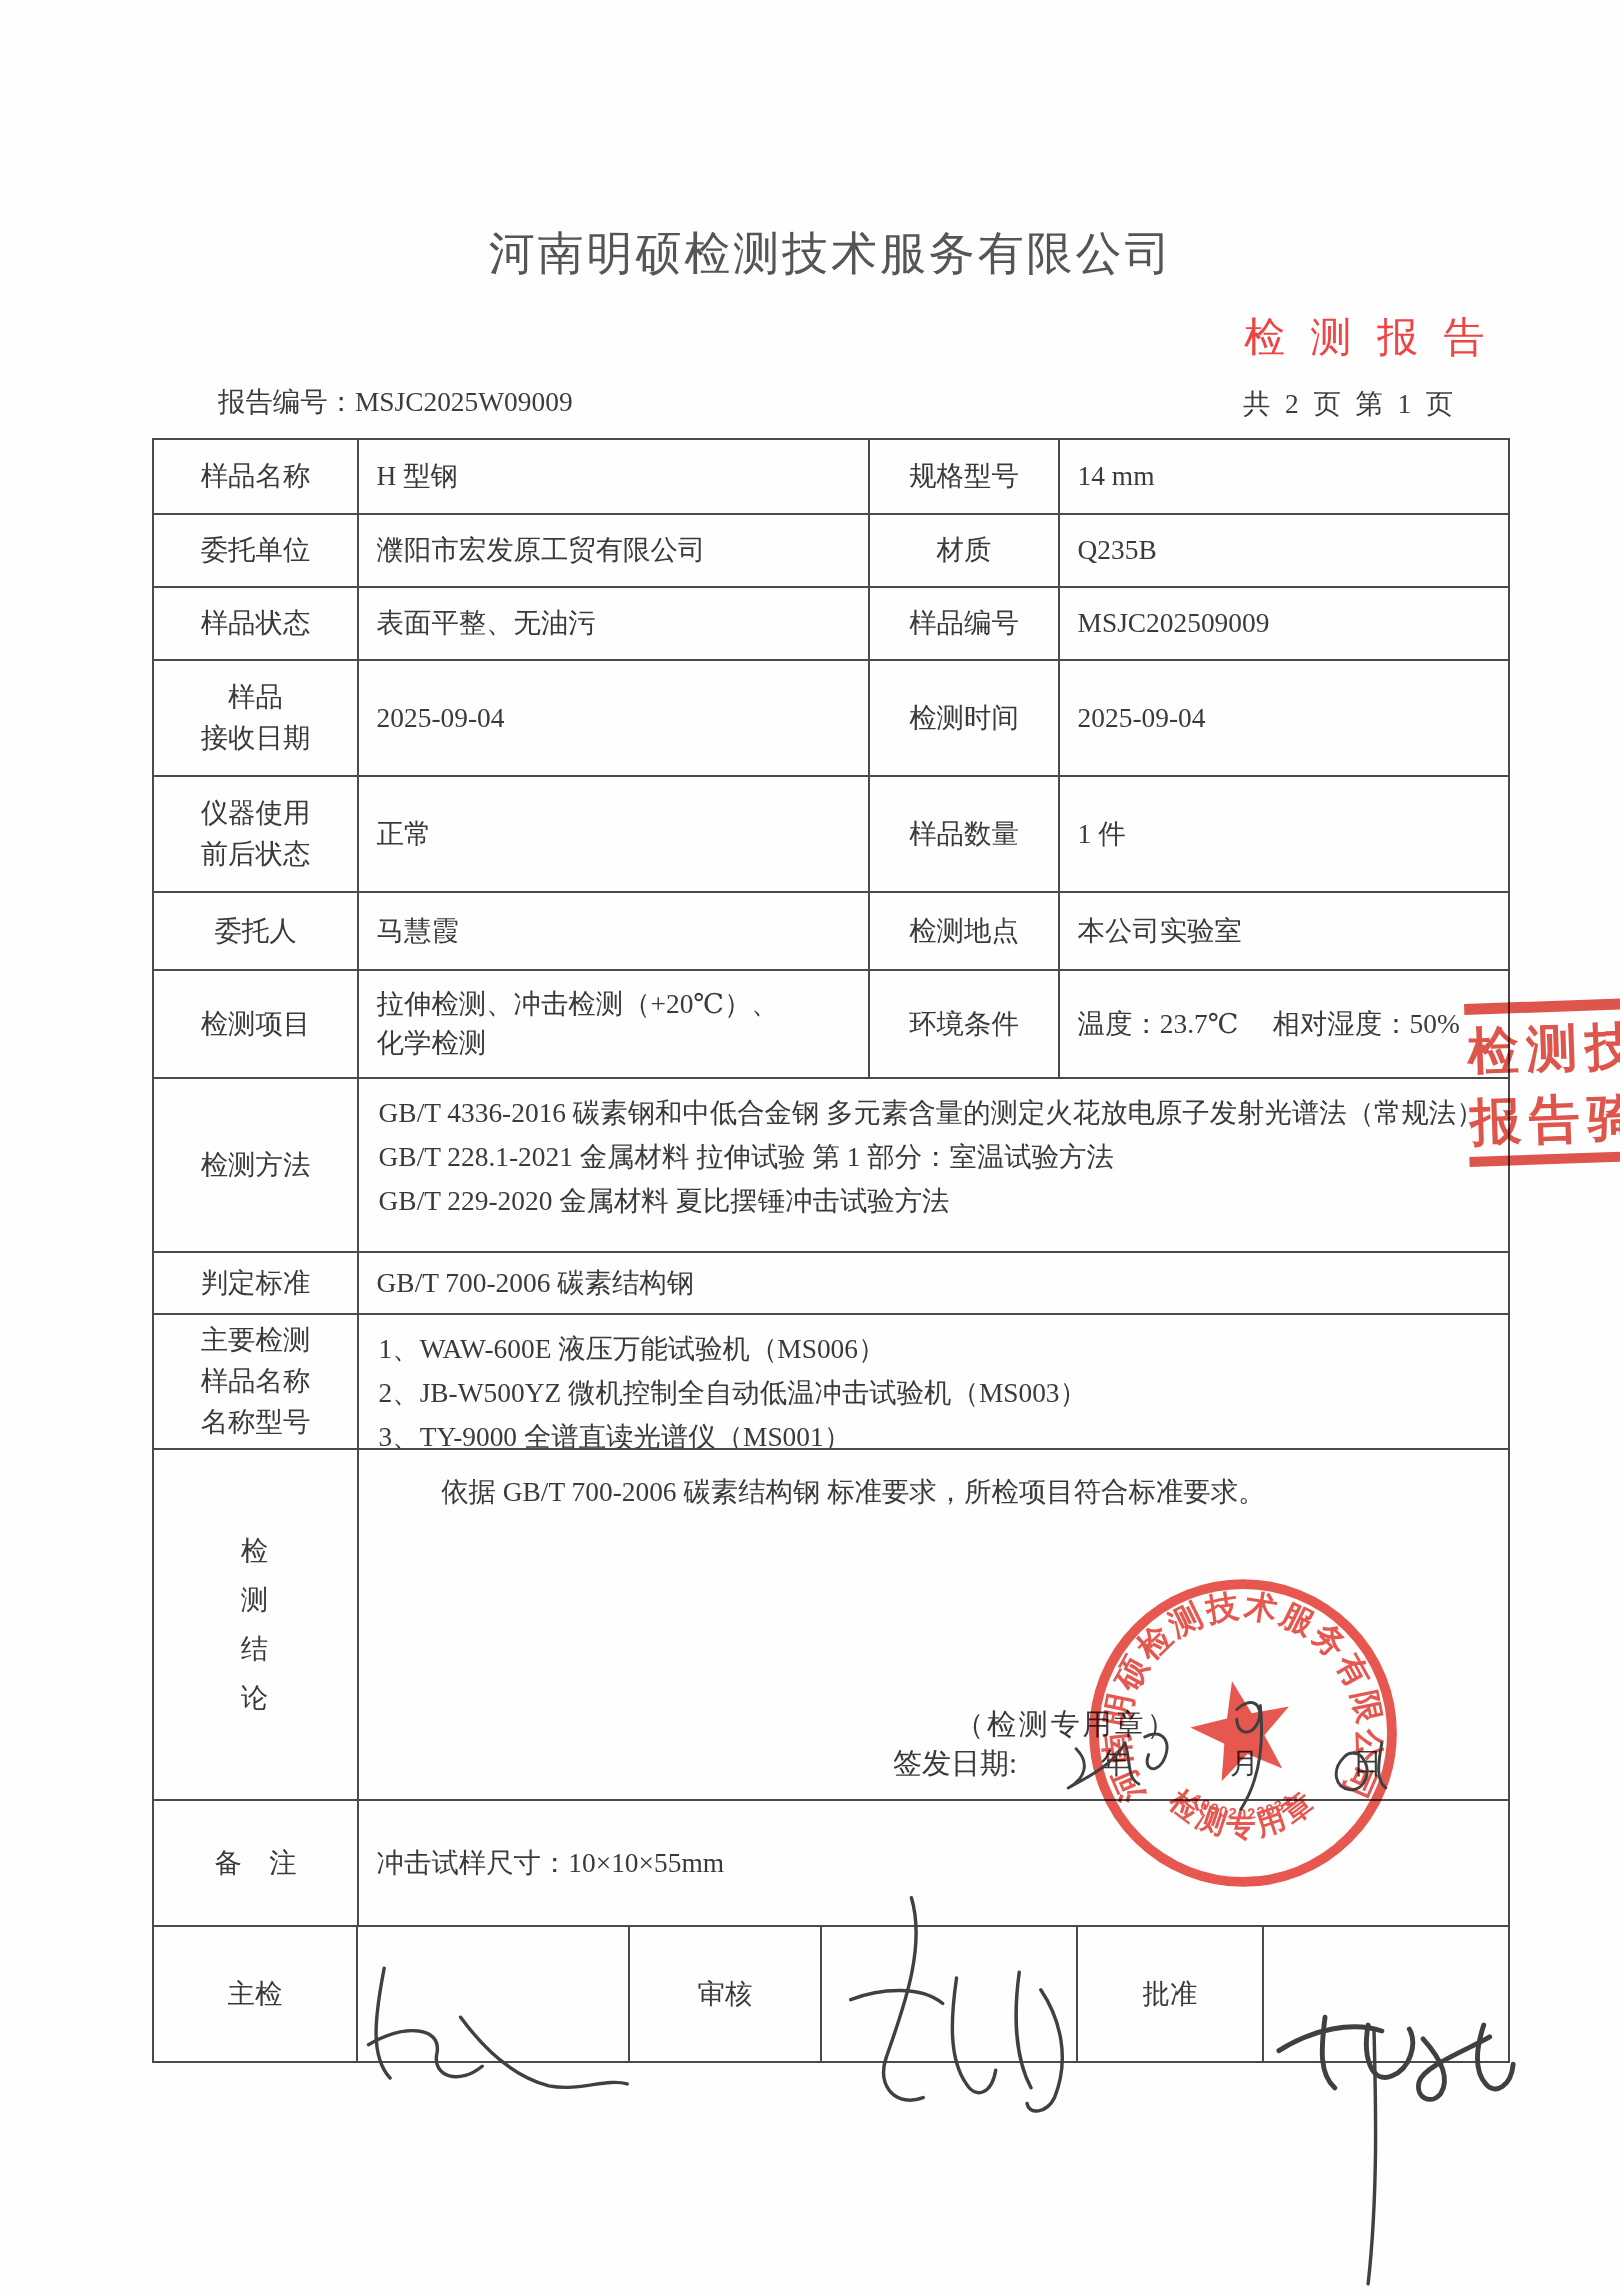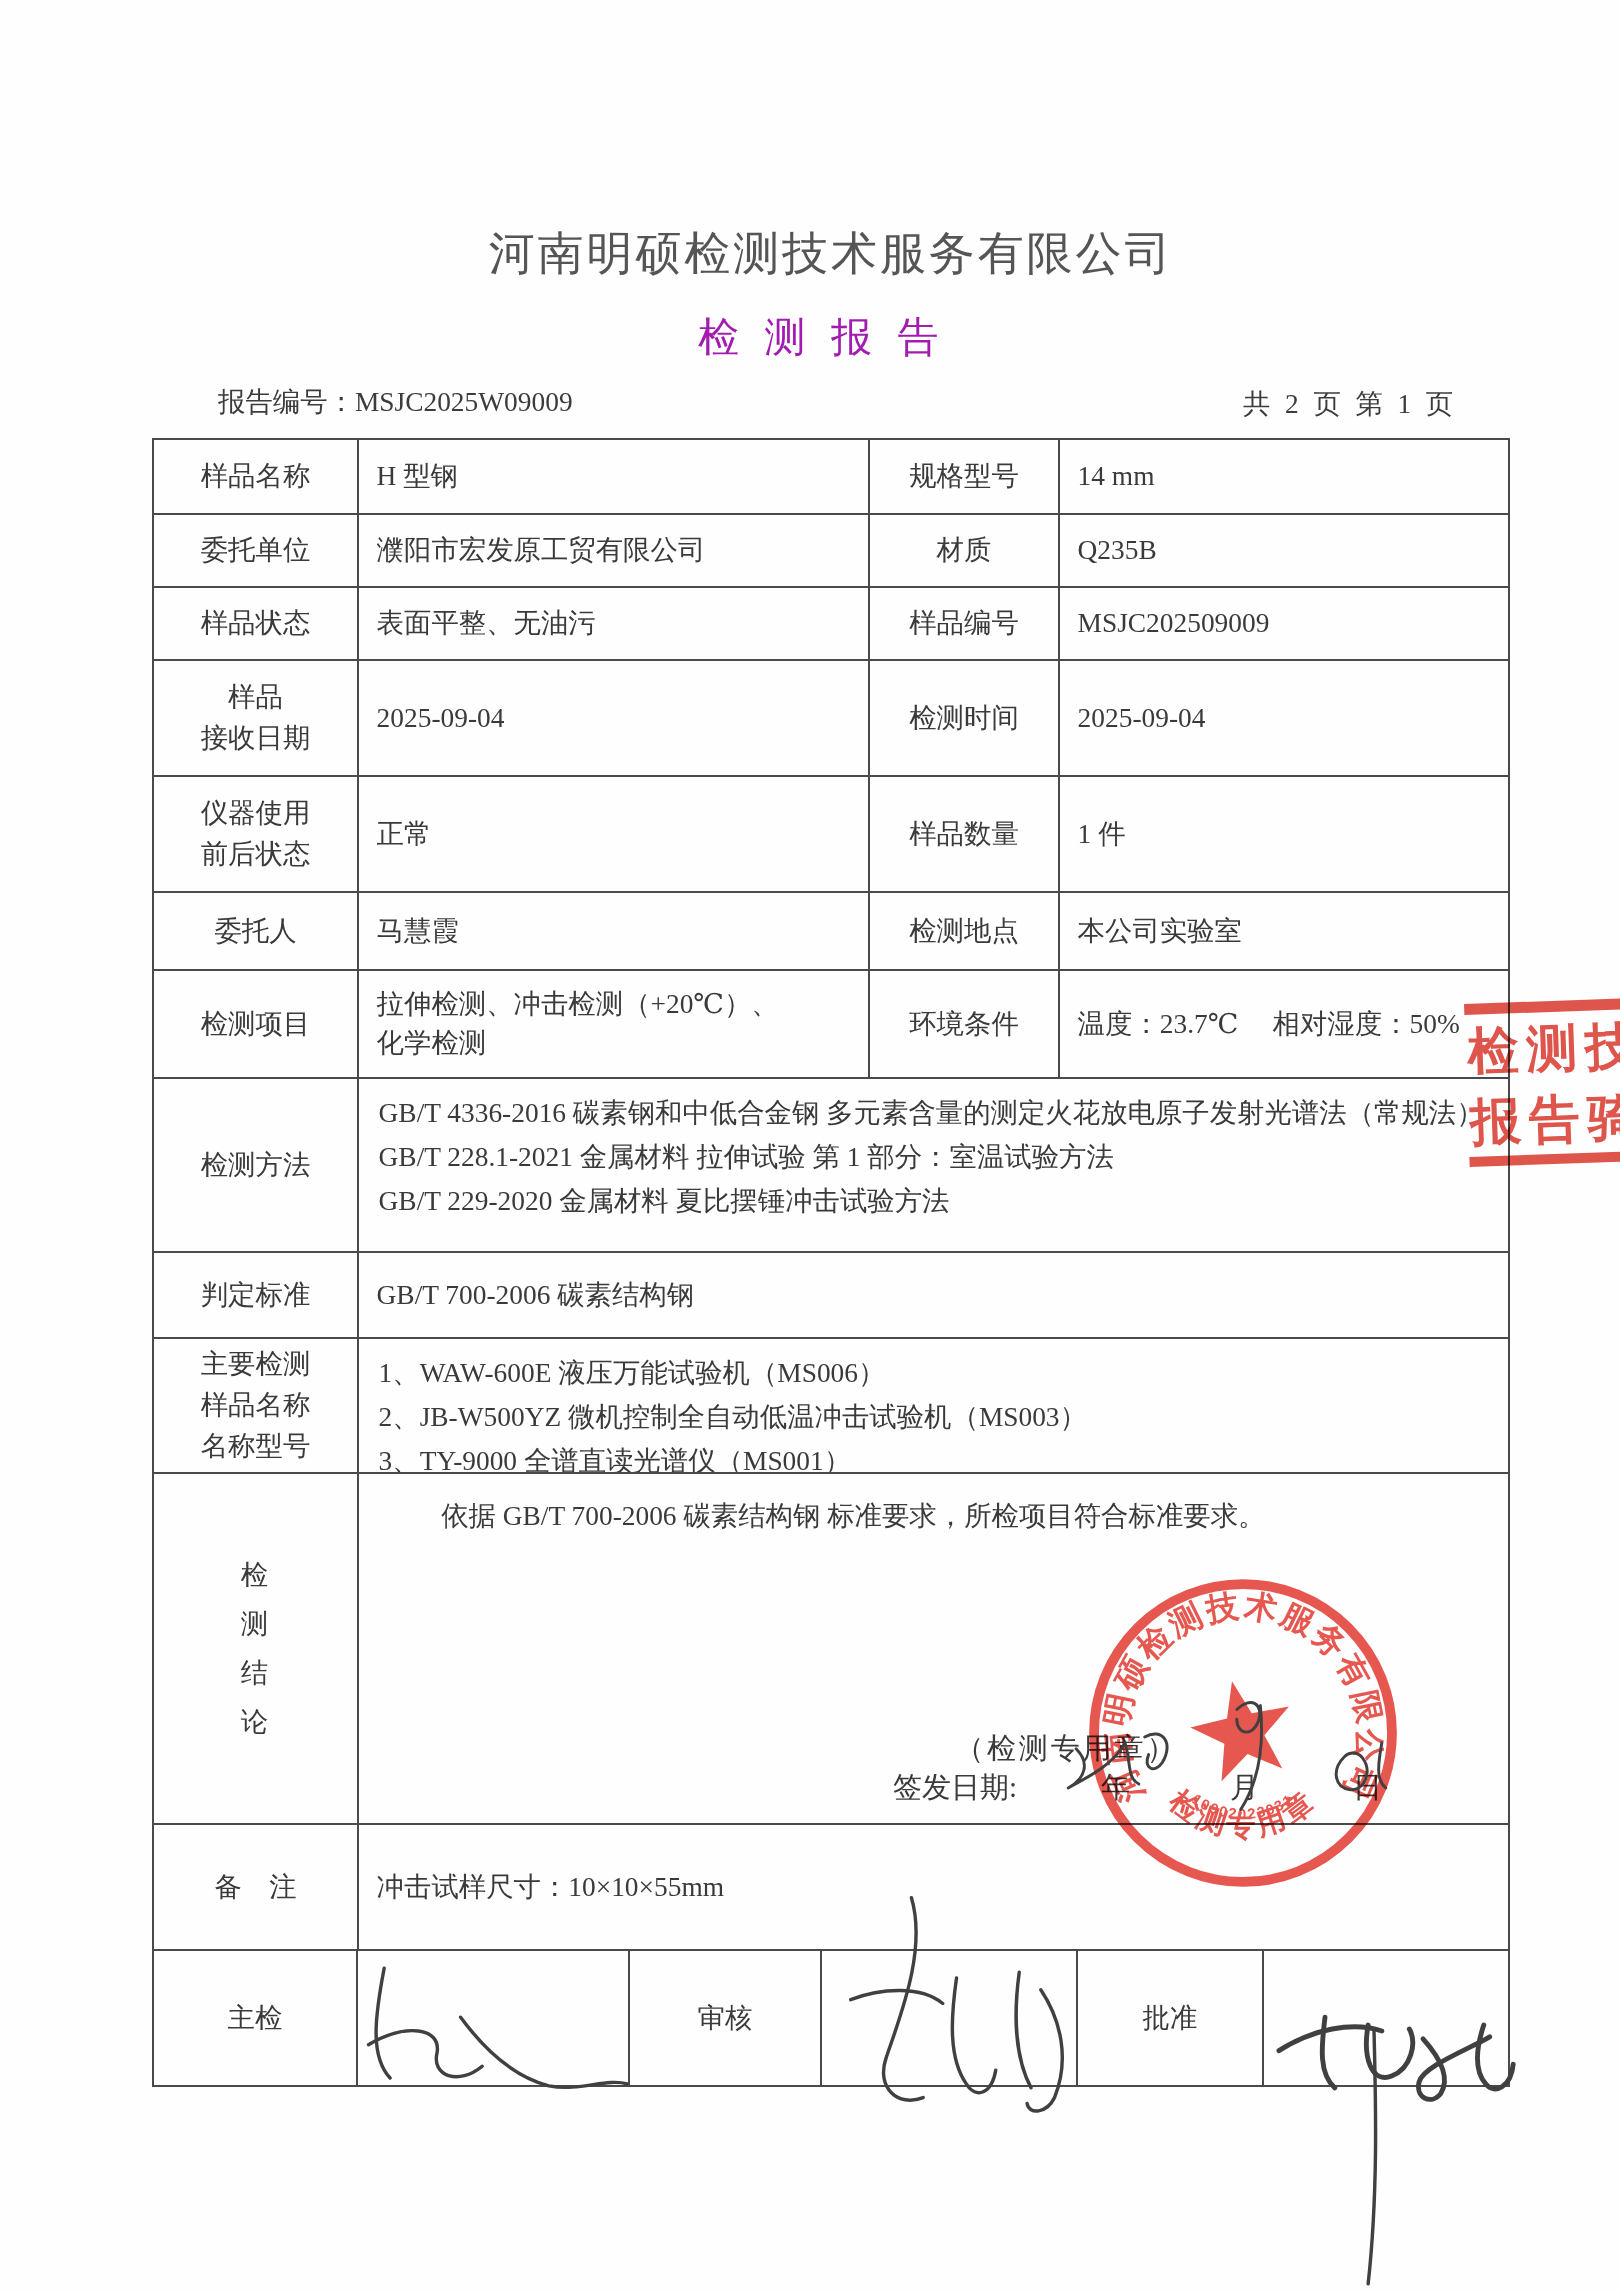--- a/index.html
+++ b/index.html
@@ -11,38 +11,38 @@
     font-family:"Liberation Serif","DejaVu Serif",serif;
     color:#3d3d3d;
   }
   
   .company-title{
     position:absolute;left:152px;top:223px;width:1358px;
     text-align:center;font-size:46px;letter-spacing:2.9px;color:#555;
   }
   .doc-title{
     position:absolute;left:152px;top:310px;width:1358px;
-    text-align:center;font-size:41px;letter-spacing:25.5px;color:#a21caf;font-family:Liberation Serif, serif;
+    text-align:right;font-size:41px;letter-spacing:25.5px;color:#ef4444;font-family:Liberation Serif, serif;
   }
   .meta-line{position:absolute;left:0;top:384px;width:1620px;font-size:27.4px;color:#3c3c3c;}
   .report-no{position:absolute;left:218px;top:0;}
   .page-info{position:absolute;left:1243px;top:2px;letter-spacing:3.9px;}
   
   .tbl{
     position:absolute;left:152px;top:438px;width:1358px;
     border:2.9px solid #4a4a4a;box-sizing:border-box;
     font-size:27.4px;color:#3a3a3a;
   }
   .row{display:grid;border-top:2px solid #4a4a4a;box-sizing:border-box;}
   .row:first-child{border-top:none;}
   .cols4{grid-template-columns:203px 511px 190px 1fr;}
   .cols2{grid-template-columns:203px 1fr;}
   .cols6{grid-template-columns:202px 272px 192px 256px 186px 1fr;}
   .rA{height:73px}.rB{height:116px}.rC{height:78px}.rD{height:108px}
-  .rE{height:174px}.rF{height:86px}.rG{height:135px}.rH{height:351px}
+  .rE{height:174px}.rF{height:62px}.rG{height:135px}.rH{height:351px}
   .rI{height:126px}.rJ{height:136px}
   .c{
     border-left:2px solid #4a4a4a;box-sizing:border-box;
     display:flex;align-items:center;justify-content:flex-start;
     padding:3.9px 17.6px;overflow:hidden;
   }
   .c:first-child{border-left:none;}
   .lab{justify-content:center;text-align:center;padding:3.9px 5.9px;white-space:pre-line;line-height:41px;}
   .val{white-space:pre-line;line-height:39px;}
   .multiline{display:block;padding:11.8px 19.6px;line-height:44px;}

